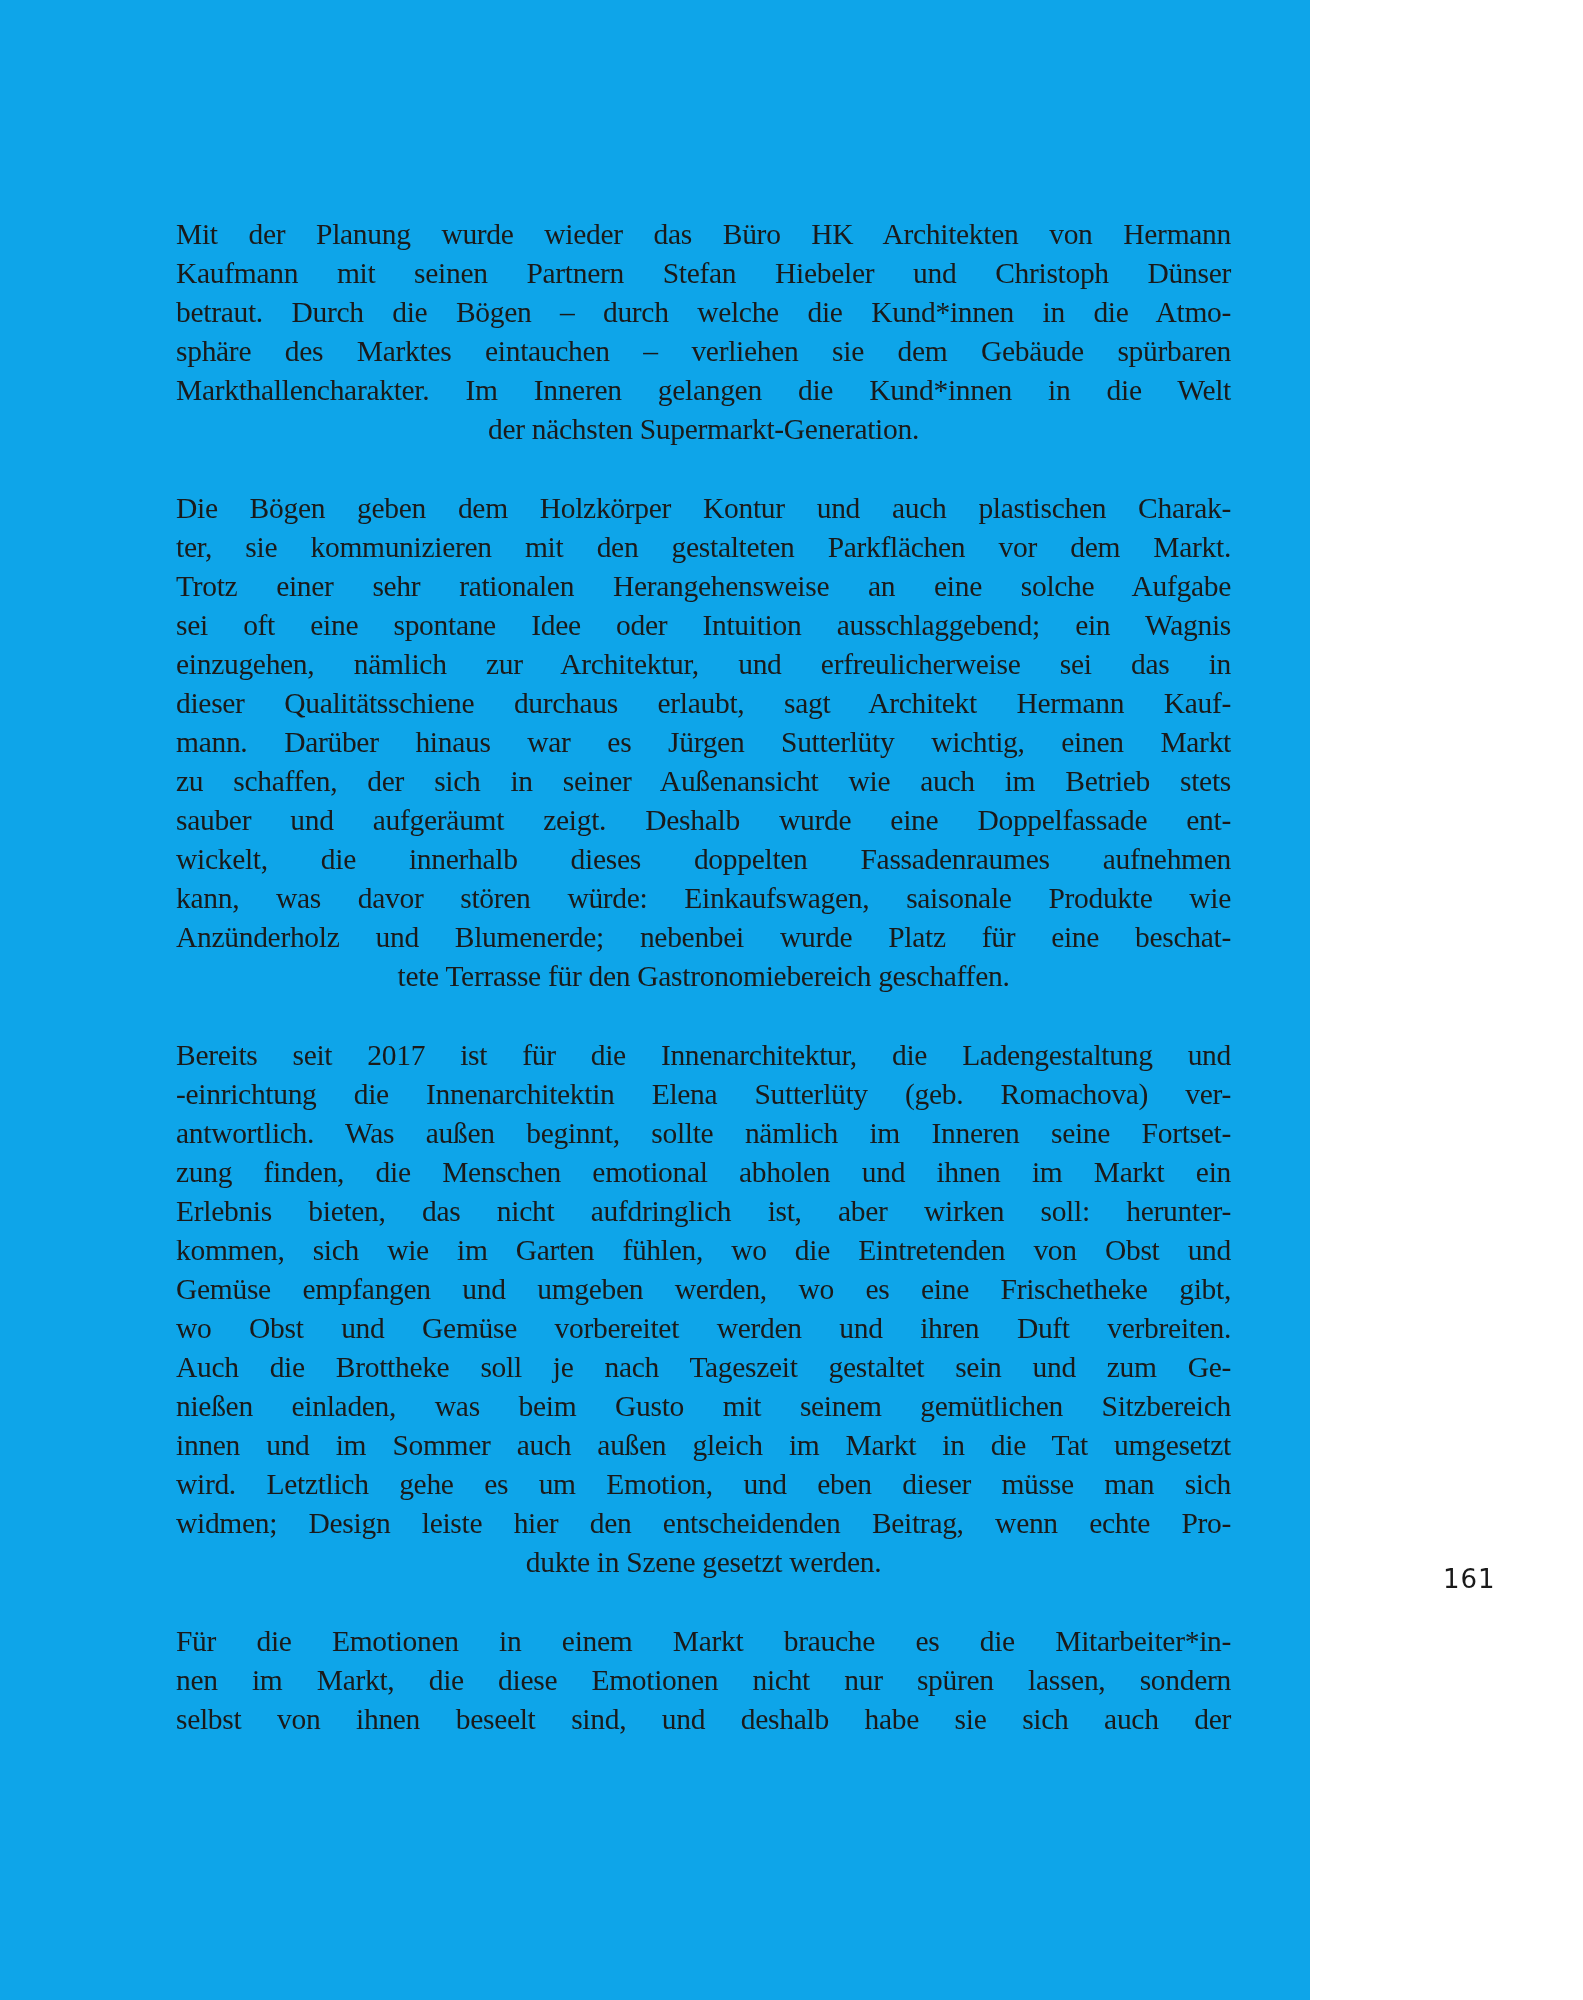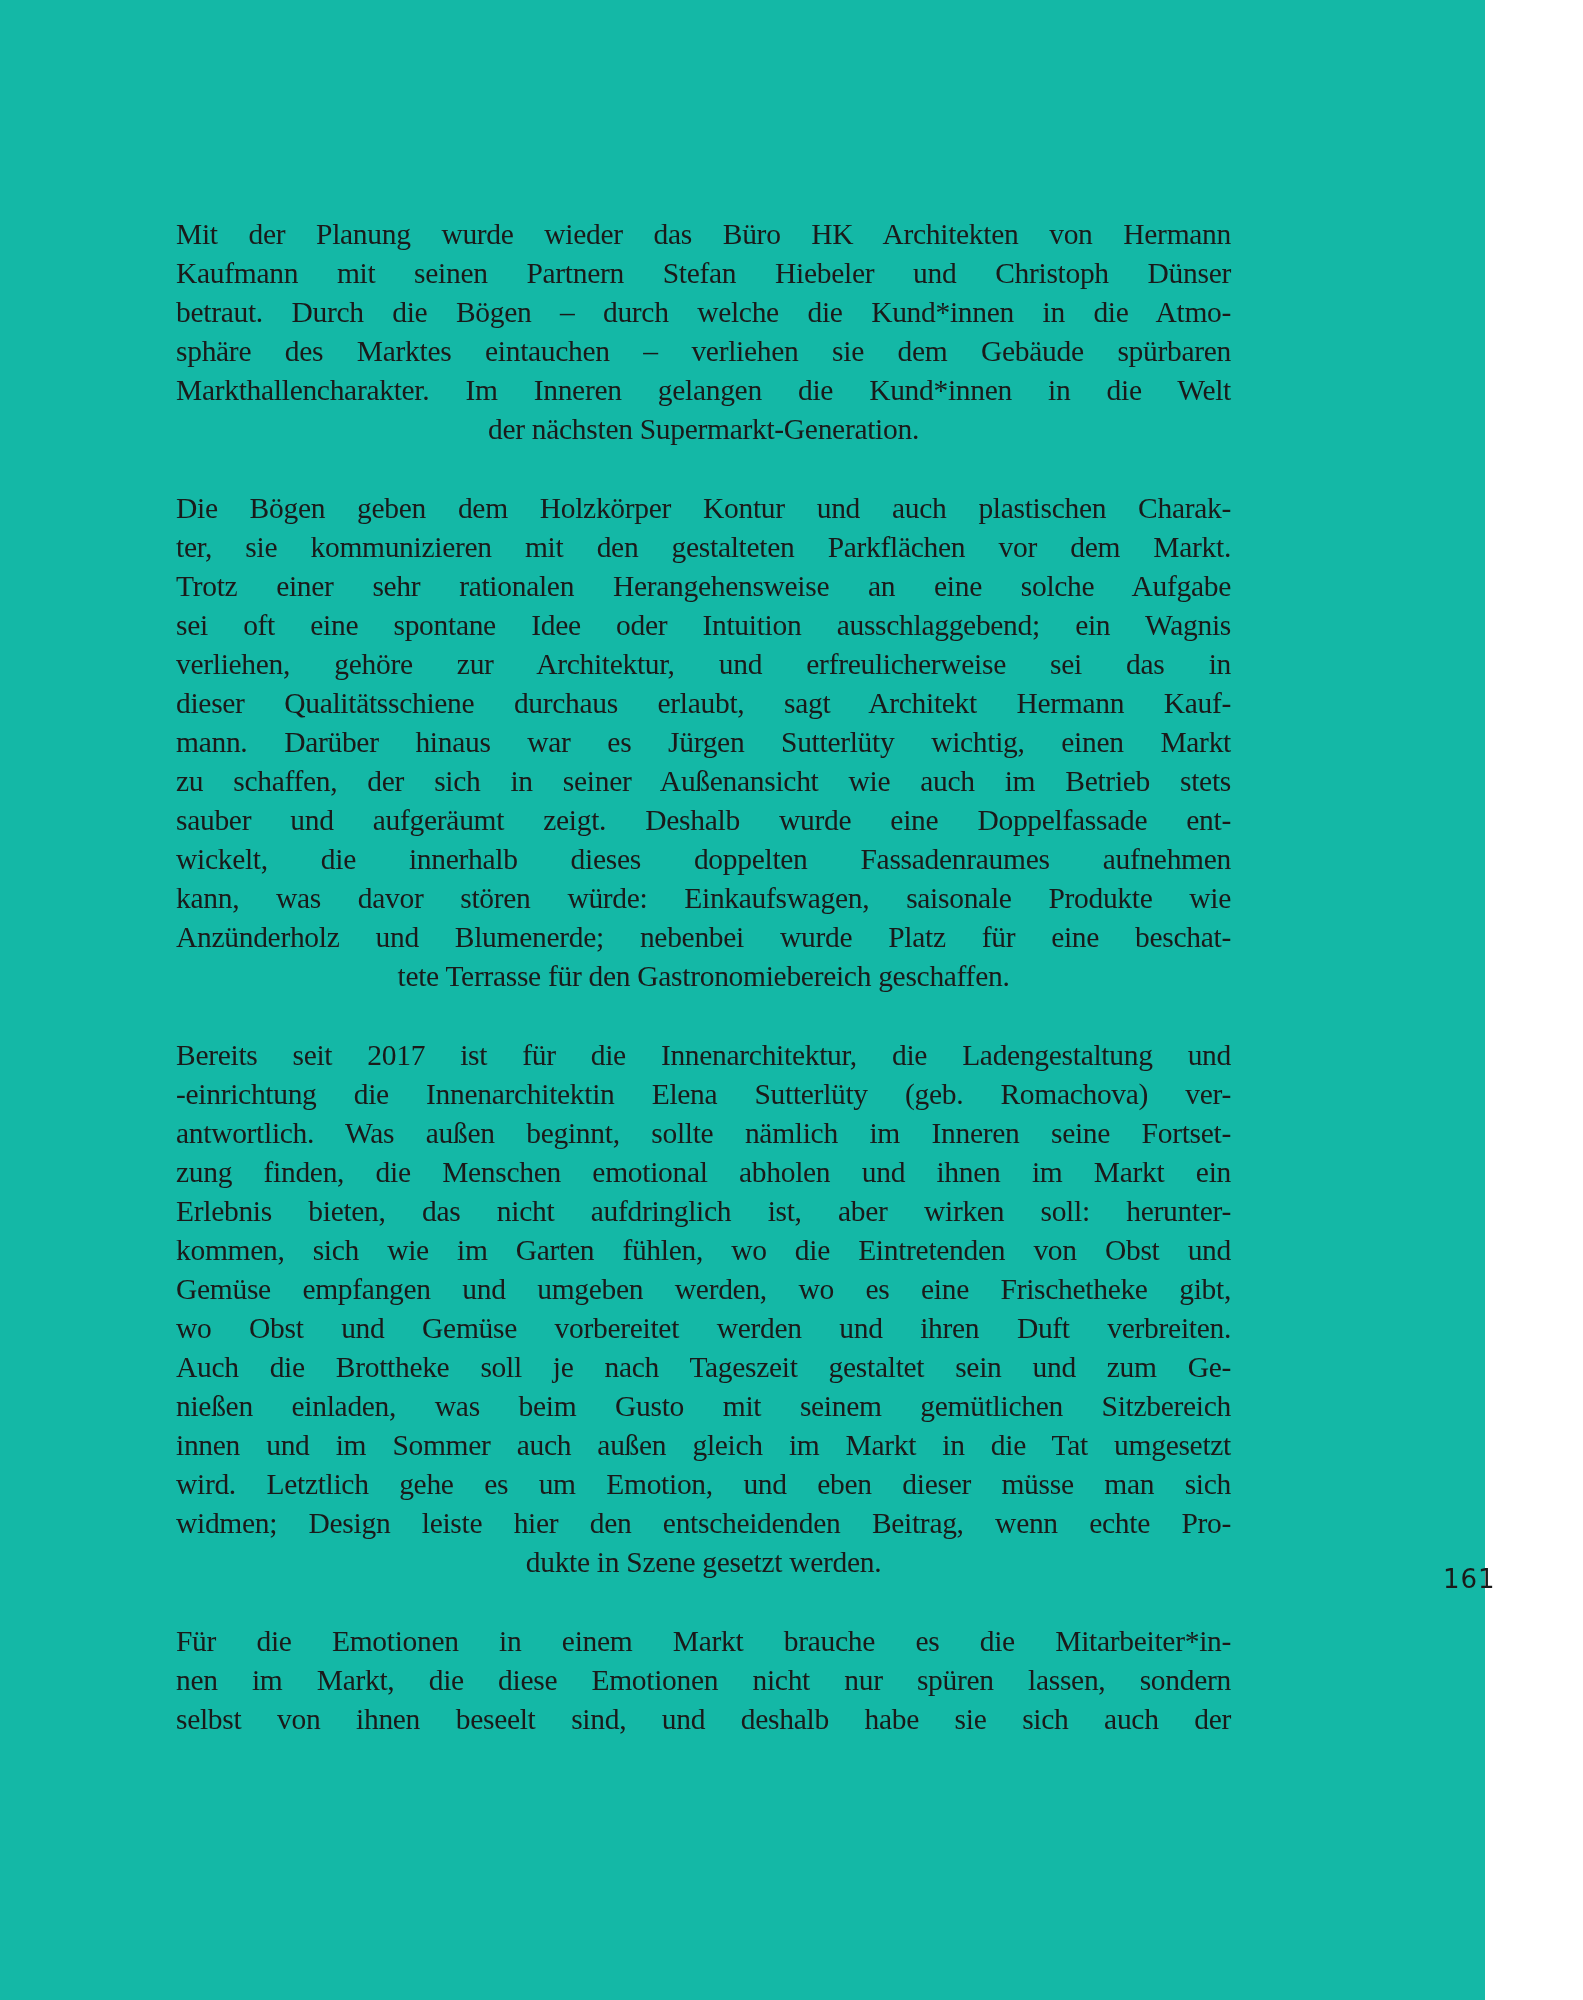--- a/index.html
+++ b/index.html
@@ -1,17 +1,17 @@
 <!DOCTYPE html>
 <html><head>
 <meta charset="utf-8">
 <style>
   html, body { margin: 0; padding: 0; background: #ffffff; }
   body { width: 1583px; height: 2000px; position: relative; overflow: hidden; }
-  .page { position: absolute; left: 0; top: 0; width: 1485px; height: 2000px; background: #14b8a6; }
+  .page { position: absolute; left: 0; top: 0; width: 1310px; height: 2000px; background: #0ea5e9; }
   .column { position: absolute; left: 176px; top: 215px; width: 1055px; }
   .para { margin: 0; }
   .line {
     display: block;
     height: 39px;
     line-height: 39px;
     font-family: "Liberation Sans Narrow", "Liberation Serif", serif;
     font-size: 29.5px;
     color: #1a1a1a;
     white-space: nowrap;
@@ -46,21 +46,21 @@
       <span class="line">Markthallencharakter. Im Inneren gelangen die Kund*innen in die Welt</span>
       <span class="line last-center">der nächsten Supermarkt-Generation.</span>
     </div>
     <div class="gap"></div>
 
     <div class="para">
       <span class="line">Die Bögen geben dem Holzkörper Kontur und auch plastischen Charak-</span>
       <span class="line">ter, sie kommunizieren mit den gestalteten Parkflächen vor dem Markt.</span>
       <span class="line">Trotz einer sehr rationalen Herangehensweise an eine solche Aufgabe</span>
       <span class="line">sei oft eine spontane Idee oder Intuition ausschlaggebend; ein Wagnis</span>
-      <span class="line">verliehen, gehöre zur Architektur, und erfreulicherweise sei das in</span>
+      <span class="line">einzugehen, nämlich zur Architektur, und erfreulicherweise sei das in</span>
       <span class="line">dieser Qualitätsschiene durchaus erlaubt, sagt Architekt Hermann Kauf-</span>
       <span class="line">mann. Darüber hinaus war es Jürgen Sutterlüty wichtig, einen Markt</span>
       <span class="line">zu schaffen, der sich in seiner Außenansicht wie auch im Betrieb stets</span>
       <span class="line">sauber und aufgeräumt zeigt. Deshalb wurde eine Doppelfassade ent-</span>
       <span class="line">wickelt, die innerhalb dieses doppelten Fassadenraumes aufnehmen</span>
       <span class="line">kann, was davor stören würde: Einkaufswagen, saisonale Produkte wie</span>
       <span class="line">Anzünderholz und Blumenerde; nebenbei wurde Platz für eine beschat-</span>
       <span class="line last-center">tete Terrasse für den Gastronomiebereich geschaffen.</span>
     </div>
     <div class="gap"></div>

